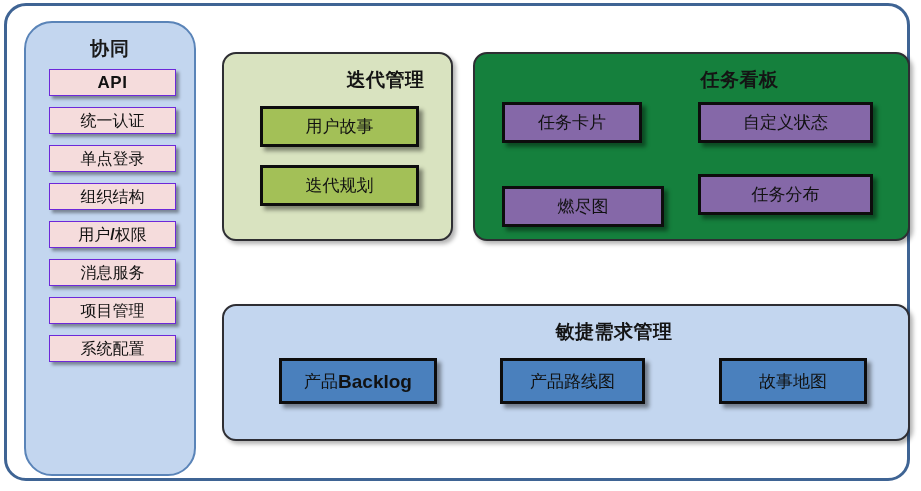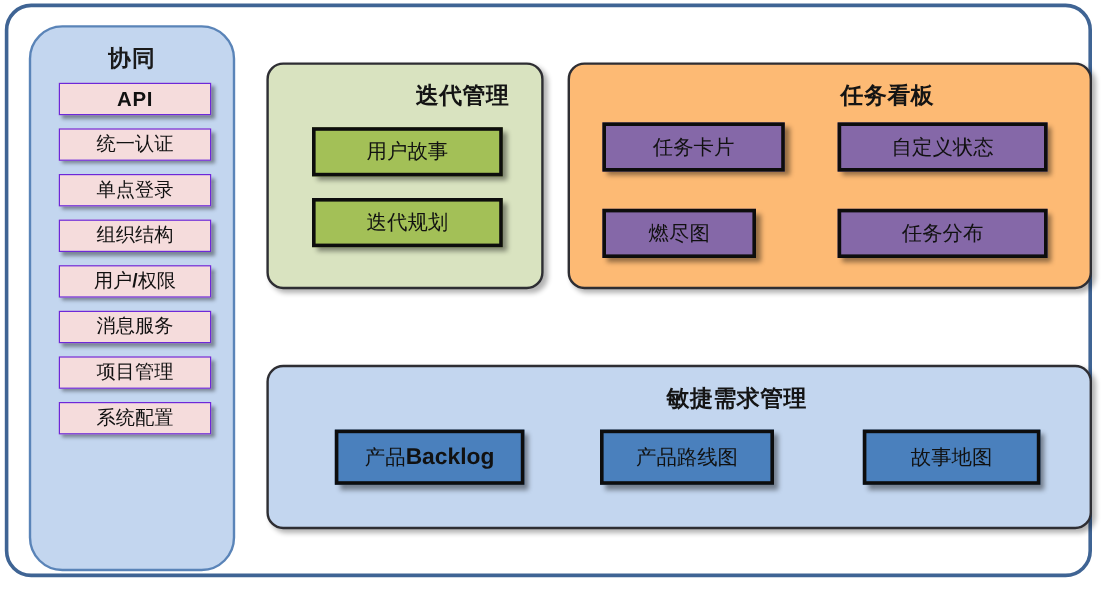--- a/index.html
+++ b/index.html
@@ -133,29 +133,29 @@
   }
   #card-user-story { top: 52px; }
   #card-iteration-plan { top: 111px; }
 
   
   #taskboard-group {
     left: 466px;
     top: 46px;
     width: 437px;
     height: 189px;
-    background: #fdba74;
+    background: #15803d;
   }
   #taskboard-group .card {
     background: #8568a8;
     height: 41px;
   }
-  #card-task-card   { left: 27px;  top: 48px;  width: 152px; }
+  #card-task-card   { left: 27px;  top: 48px;  width: 140px; }
   #card-custom-state{ left: 223px; top: 48px;  width: 175px; }
-  #card-burndown    { left: 27px;  top: 120px; width: 128px; }
+  #card-burndown    { left: 27px;  top: 132px; width: 162px; }
   #card-task-dist   { left: 223px; top: 120px; width: 175px; }
 
   
   #agile-group {
     left: 215px;
     top: 298px;
     width: 688px;
     height: 137px;
     background: #c3d6ef;
   }

